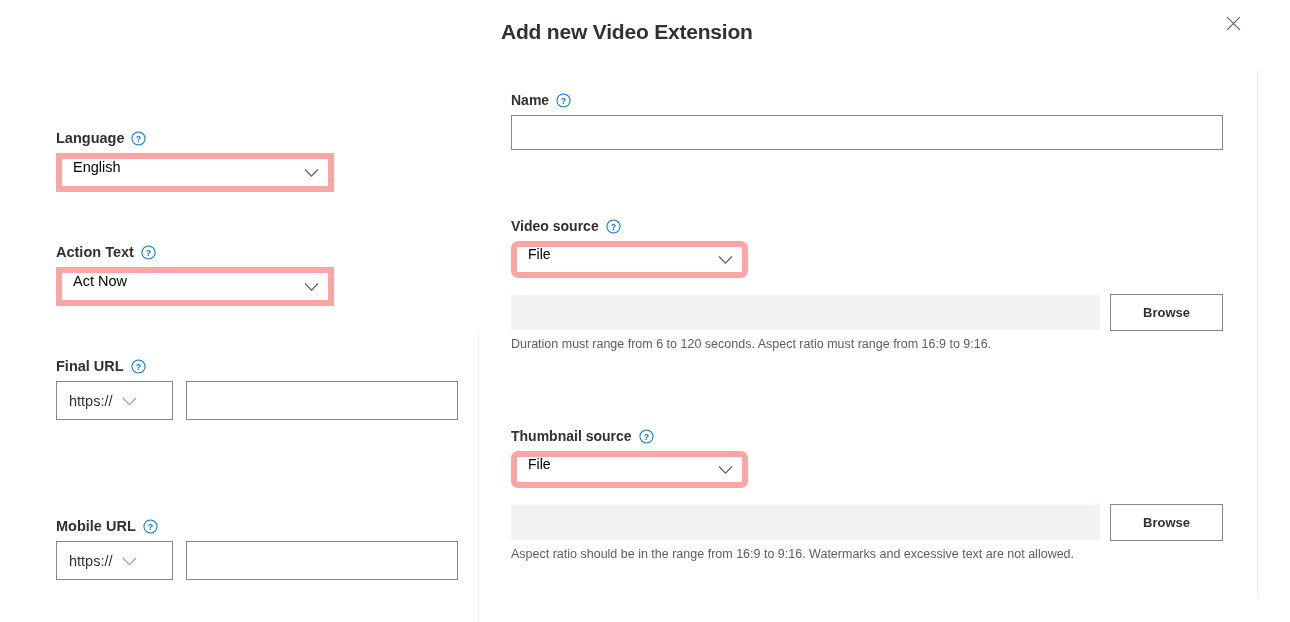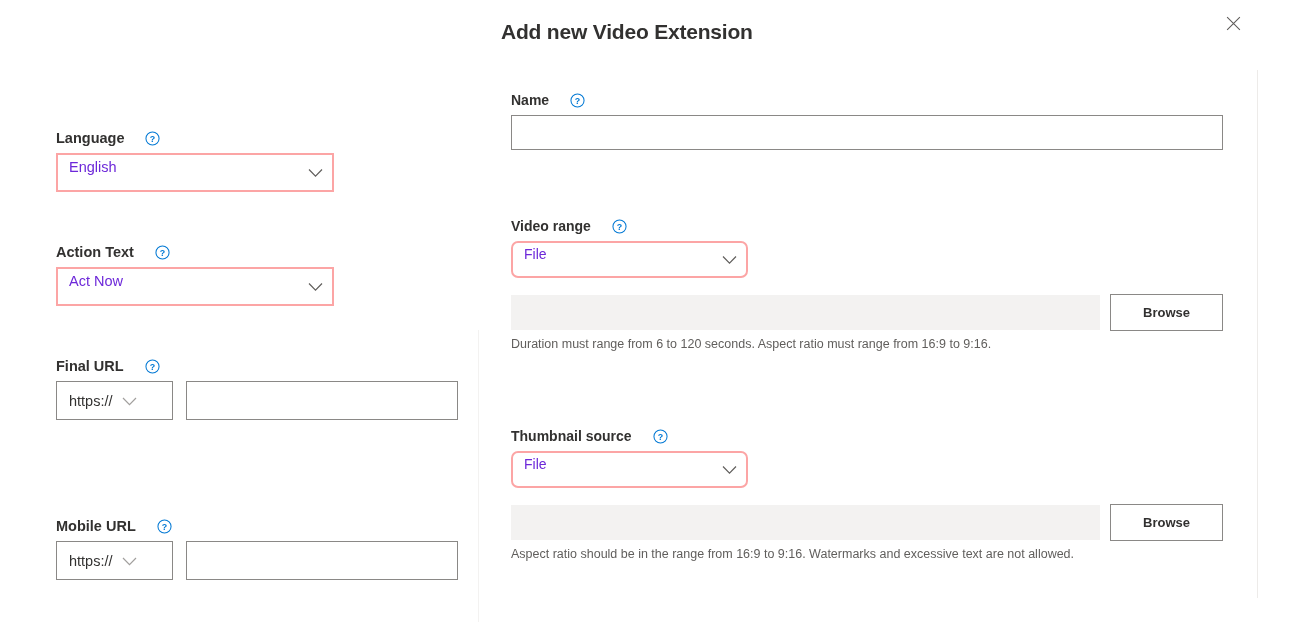--- a/index.html
+++ b/index.html
@@ -84,21 +84,21 @@
     padding: 0;
   }
   .close-button svg { display: block; }
 
   
   .field { position: absolute; }
 
   .field-label {
     display: flex;
     align-items: center;
-    gap: 21px;
+    gap: 7px;
     font-size: 14.5px;
     font-weight: bold;
     color: #323130;
     white-space: nowrap;
     margin-bottom: 7px;
   }
   .field-label.reg { font-size: 14px; }
 
   .help-icon {
     display: inline-flex;
@@ -108,27 +108,27 @@
     height: 15px;
     flex: 0 0 15px;
     cursor: pointer;
   }
   .help-icon svg { display: block; }
 
   
   .dropdown {
     position: relative;
     height: 39px;
-    border: 2px solid #fca5a5;
+    border: 6px solid #fca5a5;
     background: #ffffff;
     display: flex;
     align-items: center;
     padding: 0 34px 12px 11px;
     font-size: 14.5px;
-    color: #6d28d9;
+    color: #000000;
     cursor: pointer;
     white-space: nowrap;
     overflow: hidden;
   }
   .dropdown.compact { height: 37px; font-size: 14px; border-radius: 7px; }
   .chev {
     position: absolute;
     right: 9px;
     top: 50%;
     transform: translateY(-50%);
@@ -333,21 +333,21 @@
             <circle cx="8" cy="8" r="7" fill="none" stroke="#0078d4" stroke-width="1.1"></circle>
             <text x="8" y="11.6" font-size="9.5" fill="#0078d4" text-anchor="middle" font-family="Liberation Sans, sans-serif">?</text>
           </svg>
         </span>
       </div>
       <input class="textbox" type="text" style="height: 35px;" value="">
     </div>
 
     <div class="field" style="left:33px; top:218px; width:712px;">
       <div class="field-label reg">
-        <span>Video range</span>
+        <span>Video source</span>
         <span class="help-icon">
           <svg width="15" height="15" viewBox="0 0 16 16">
             <circle cx="8" cy="8" r="7" fill="none" stroke="#0078d4" stroke-width="1.1"></circle>
             <text x="8" y="11.6" font-size="9.5" fill="#0078d4" text-anchor="middle" font-family="Liberation Sans, sans-serif">?</text>
           </svg>
         </span>
       </div>
       <div class="dropdown compact src-dropdown">
         <span>File</span>
         <span class="chev">

